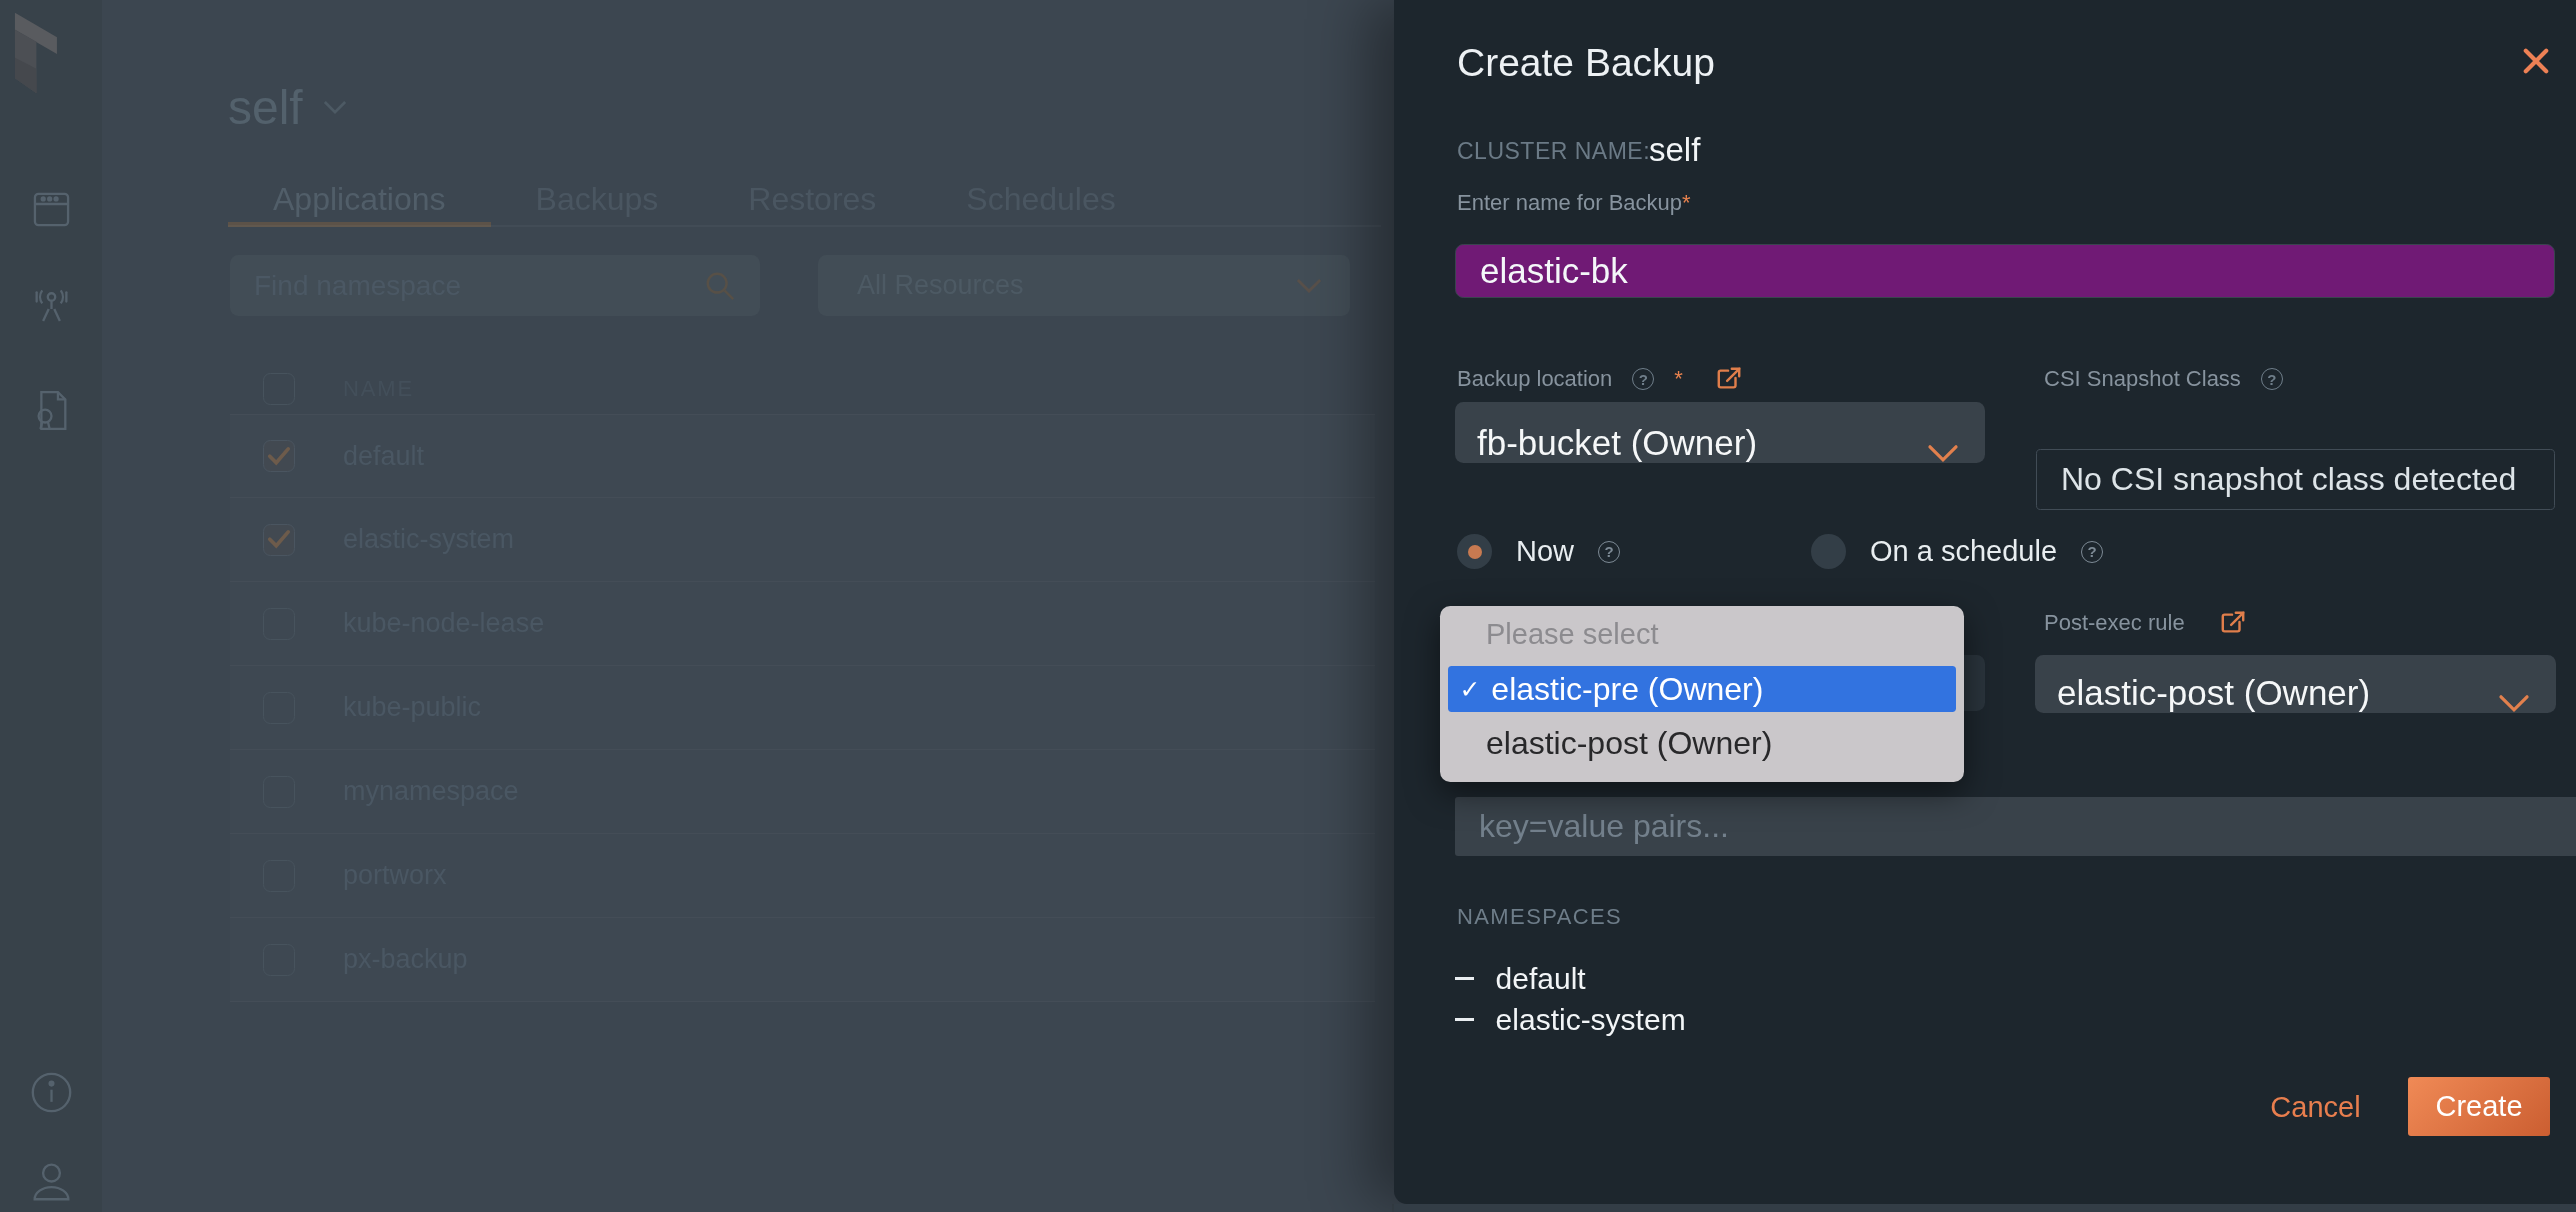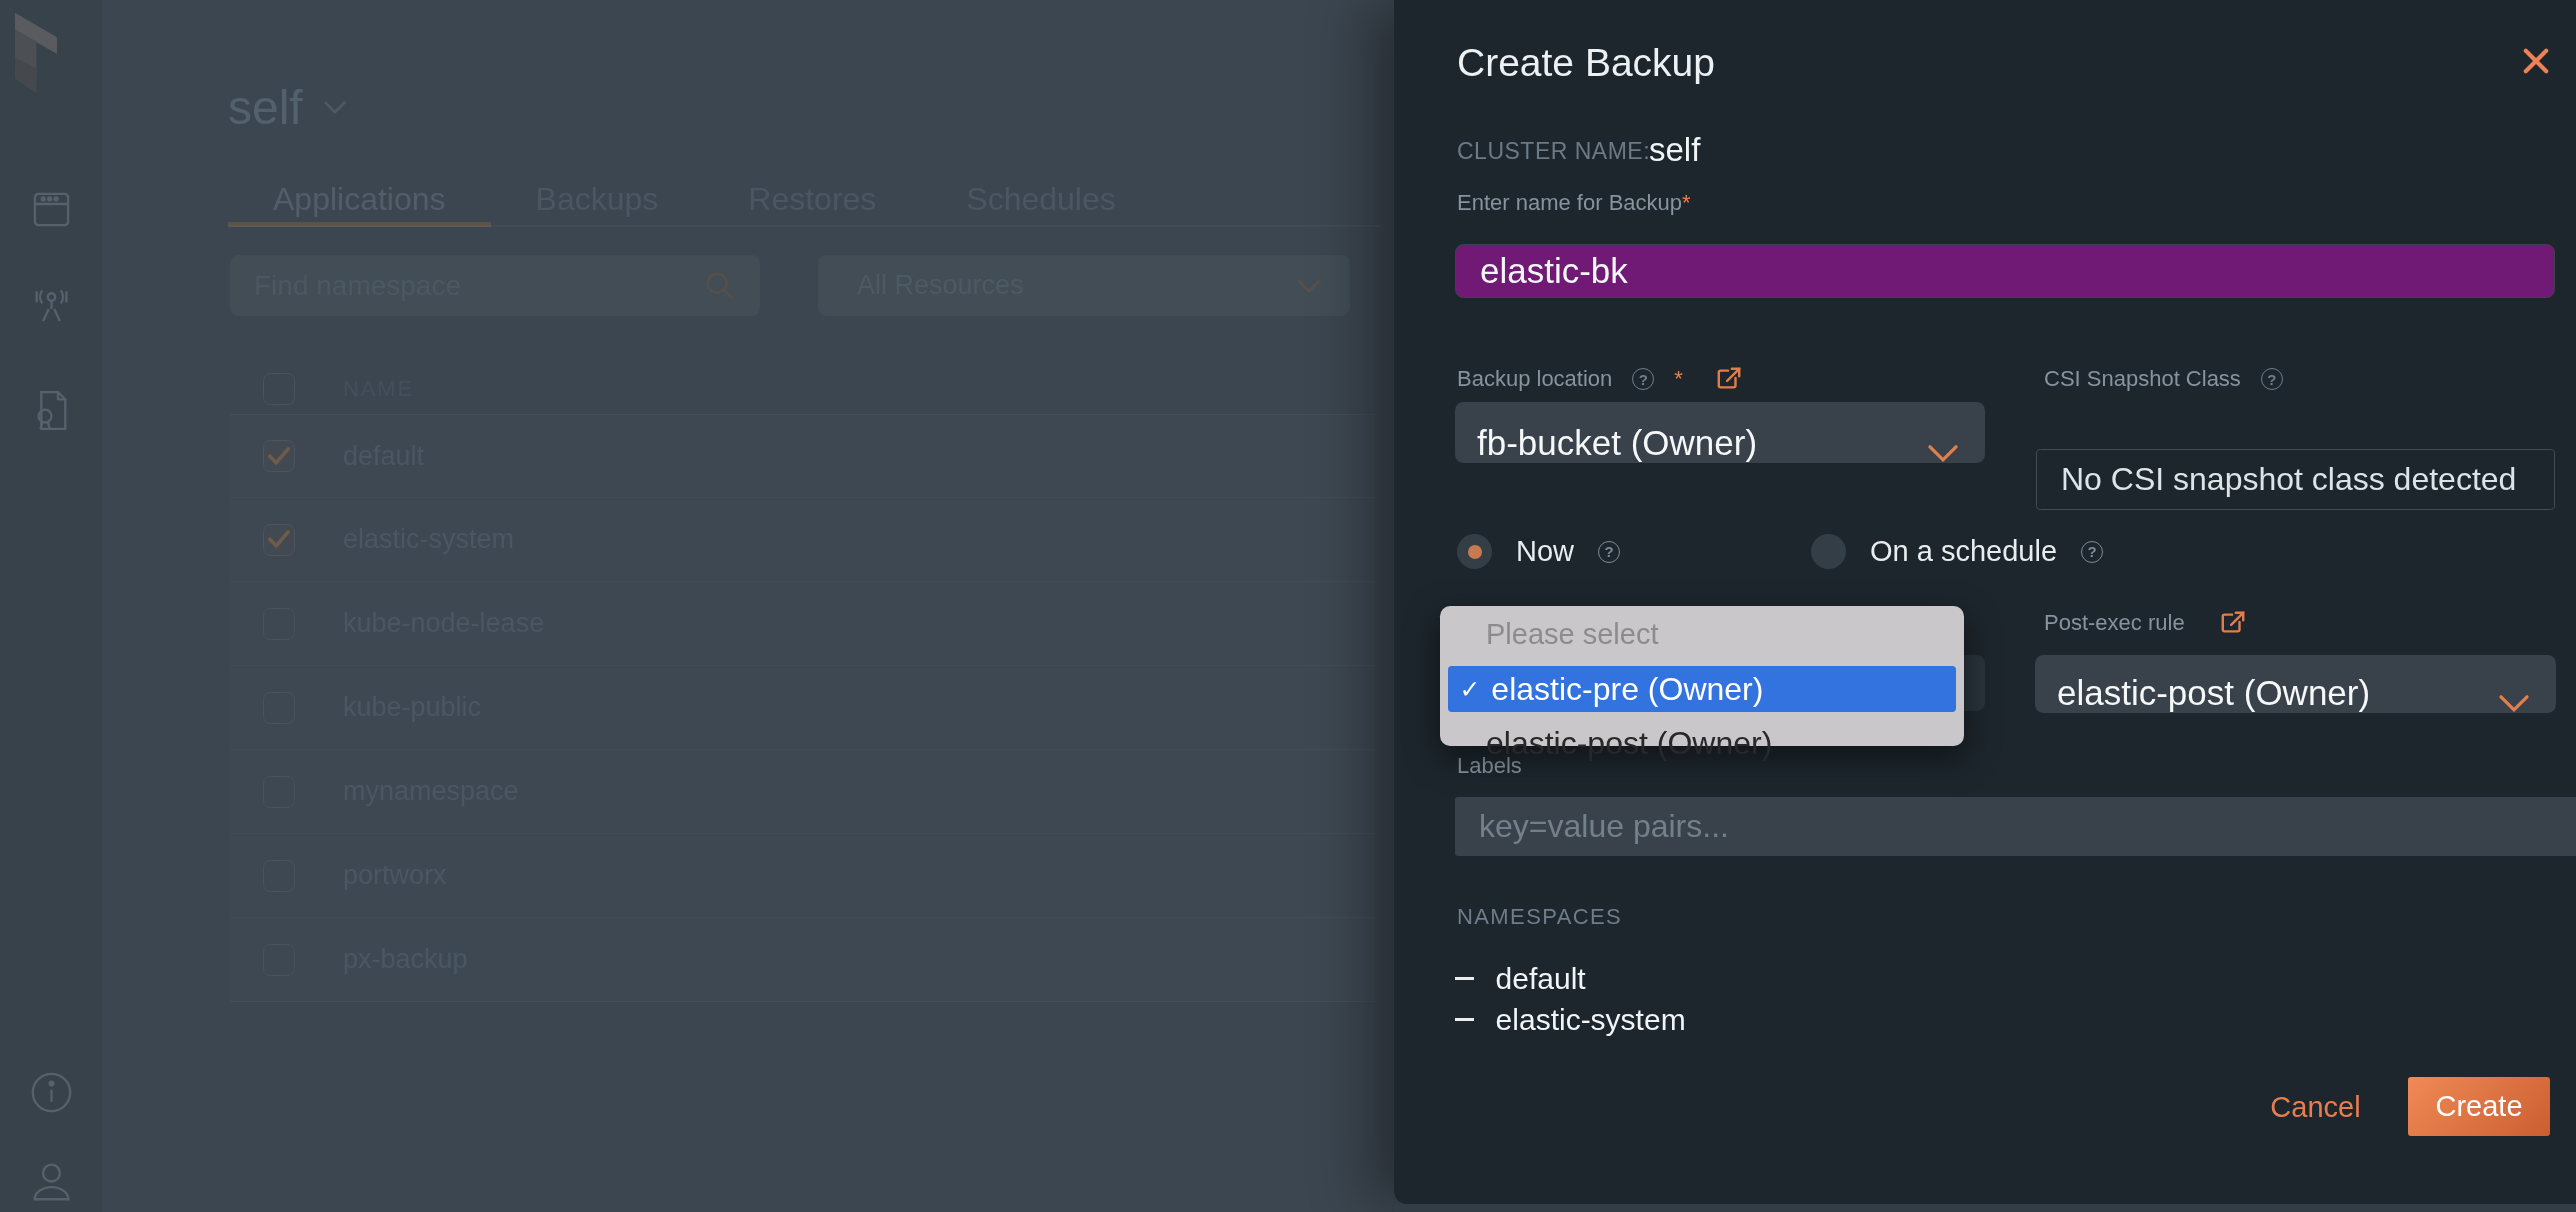--- a/index.html
+++ b/index.html
@@ -49,21 +49,21 @@
   .dd{position:absolute;background:#39424a;border-radius:8.4px;display:flex;align-items:flex-end;padding:0 26px 0 22px;}
   .dd .val{flex:1;font-size:35px;color:#f5f7f8;}
   .csi-input{position:absolute;left:642px;top:402px;width:519px;height:61px;border:0.9px solid #414c56;border-radius:4.6px;display:flex;align-items:center;padding:0 24px;font-size:32px;color:#dde4e8;margin-top:47px;}
   .radio-item{position:absolute;display:flex;align-items:center;gap:24px;}
   .radio{width:35px;height:35px;border-radius:50%;background:#333e47;display:flex;align-items:center;justify-content:center;flex:0 0 auto;}
   .radio .dot{width:14px;height:14px;border-radius:50%;background:#c87a51;}
   .radio-item .lbl{font-size:29px;color:#e8edf0;}
   .radio-item .qmark{border-color:#7d8a95;color:#7d8a95;}
   .hidden-label{position:absolute;left:63px;top:753px;font-size:22px;color:#87939e;z-index:1;}
   .preexec-ghost{position:absolute;left:61px;top:655px;width:530px;height:56px;background:#2a343c;border-radius:8.4px;z-index:2;}
-  .popup{position:absolute;left:46px;top:606px;width:524px;height:140px;background:#cac7ca;border-radius:10.2px;z-index:5;box-shadow:0 11px 32px rgba(0,0,0,0.5);}
+  .popup{position:absolute;left:46px;top:606px;width:524px;height:176px;background:#cac7ca;border-radius:10.2px;z-index:5;box-shadow:0 11px 32px rgba(0,0,0,0.5);}
   .popup .opt{position:absolute;left:46px;font-size:29px;color:#8c8b8f;white-space:nowrap;}
   .popup .opt.dark{font-size:32px;color:#28282a;}
   .popup .sel-row{position:absolute;left:8.4px;top:60px;width:508px;height:46px;background:#3273e0;border-radius:3.7px;display:flex;align-items:center;}
   .popup .sel-row .tick{margin-left:11px;color:#ffffff;font-size:25px;}
   .popup .sel-row .txt{margin-left:11px;font-size:32px;color:#ffffff;white-space:nowrap;}
   .kv-input{position:absolute;left:61px;top:797px;width:1247px;height:59px;background:#39424a;border-radius:3px;display:flex;align-items:center;padding:0 24px;}
   .kv-input .ph{flex:1;font-size:32px;color:#73808c;}
   .kv-input .sep{width:1.9px;height:41px;background:rgba(255,255,255,0.08);margin-right:22px;}
   .kv-input .plus{font-size:41px;color:#e8824e;line-height:1;margin-top:-3.7px;cursor:pointer;}
   .ns-label{position:absolute;left:63px;top:904px;font-size:22px;color:#6e7d89;letter-spacing:1.4px;}

